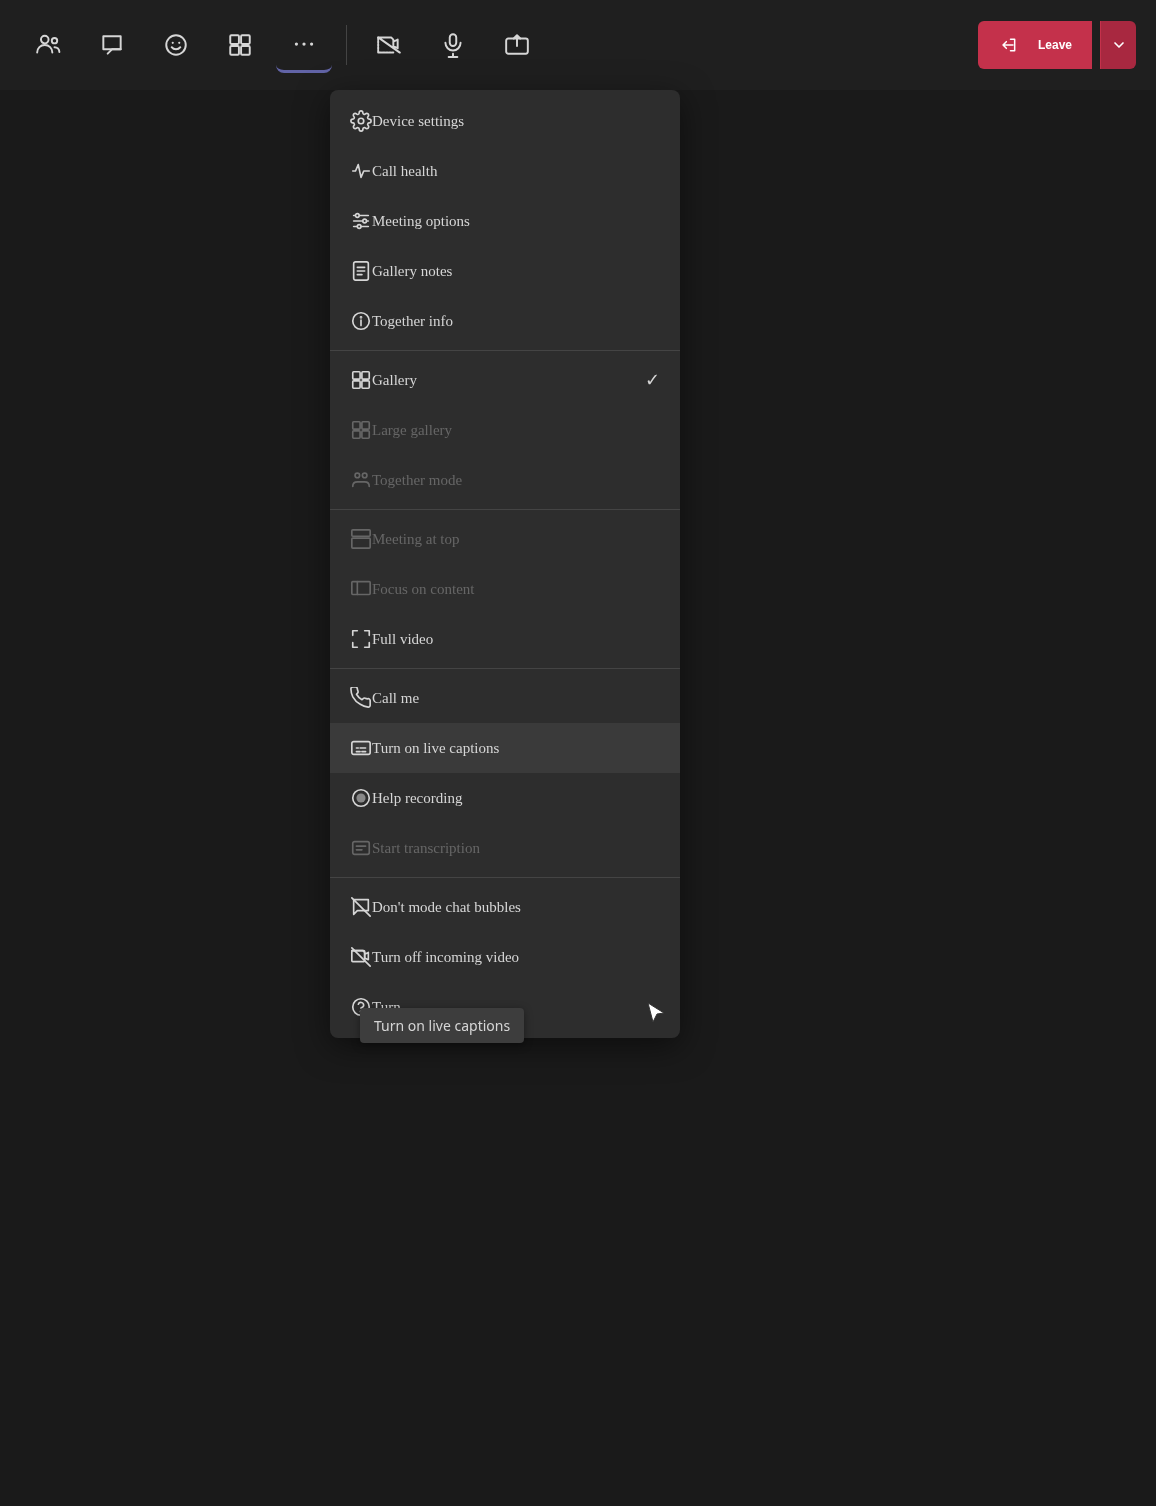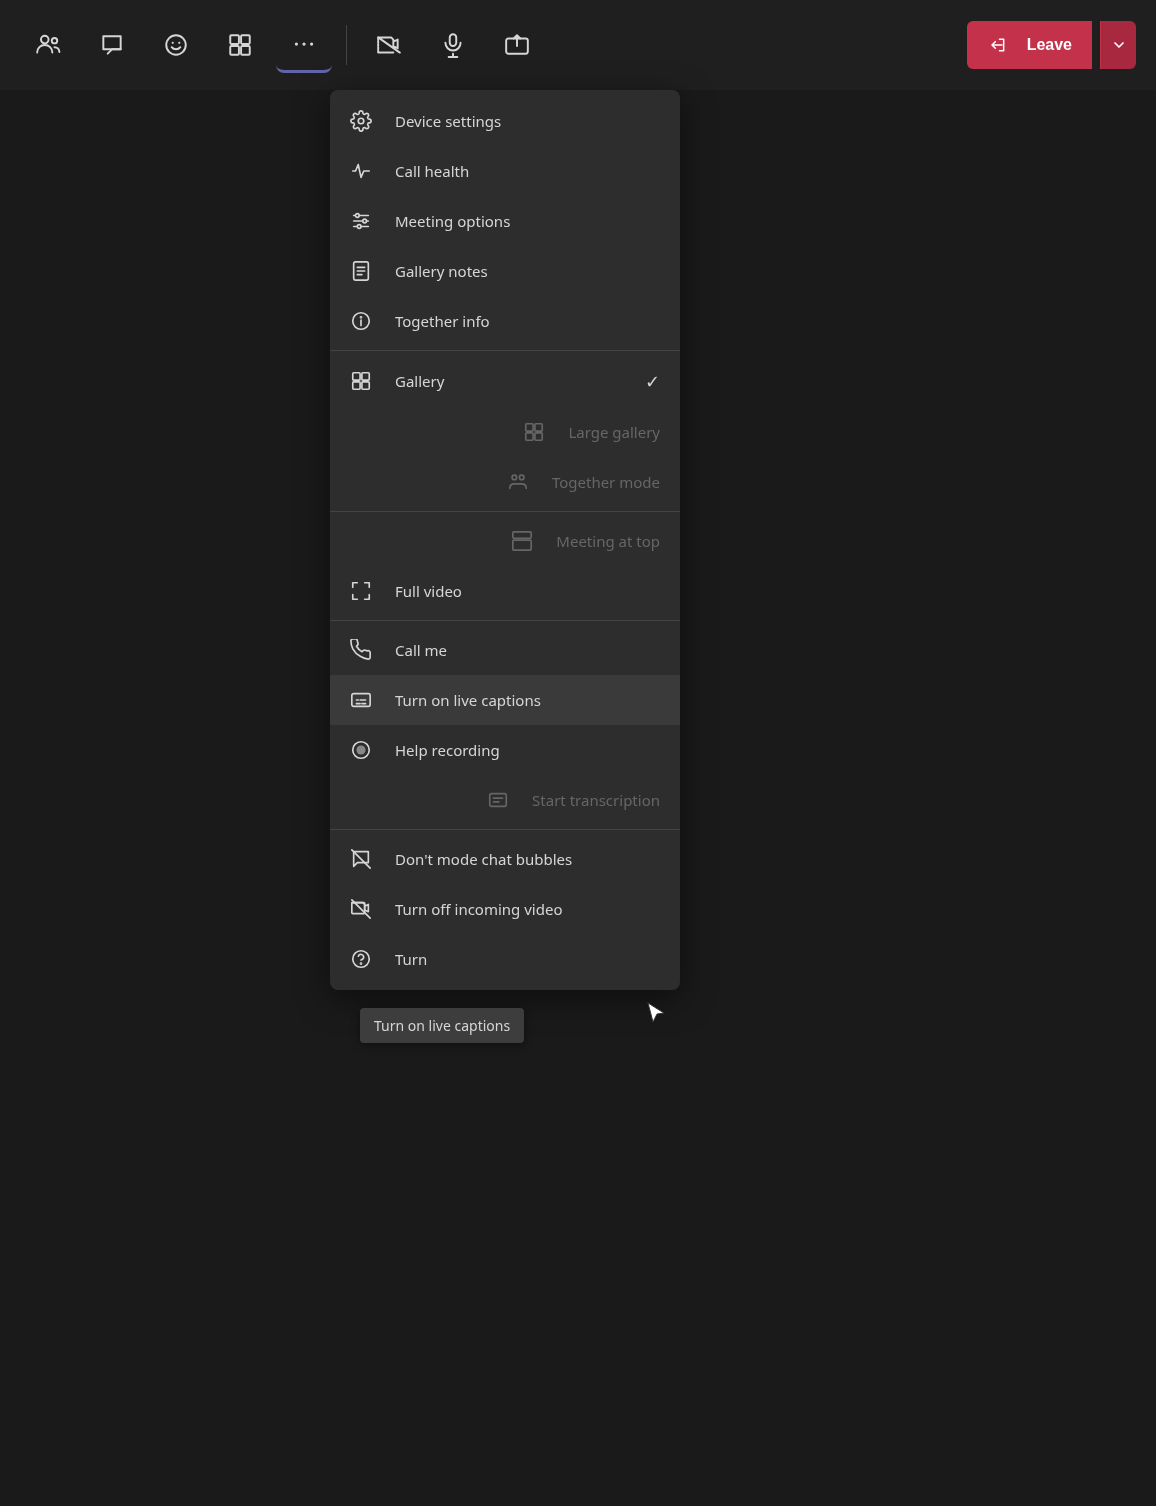--- a/index.html
+++ b/index.html
@@ -52,21 +52,21 @@
 
     .spacer { flex: 1; }
 
     .leave-btn {
       background: #c4314b;
       color: white;
       border: none;
       border-radius: 6px 0 0 6px;
       padding: 0 20px;
       height: 48px;
-      font-size: 16px;
+      font-size: 12px;
       font-weight: 600;
       cursor: pointer;
       display: flex;
       align-items: center;
       gap: 20px;
     }
 
     .leave-chevron {
       background: #a82840;
       color: white;
@@ -91,36 +91,36 @@
       background: #2d2d2d;
       border-radius: 8px;
       padding: 6px 0;
       box-shadow: 0 8px 32px rgba(0,0,0,0.5);
       z-index: 100;
     }
 
     .menu-item {
       display: flex;
       align-items: center;
-      gap: 23px;
+      gap: 0;
       padding: 14px 20px;
       color: #d6d6d6;
       cursor: pointer;
       font-size: 15px;
       position: relative;
+      font-family: Liberation Serif, serif;
     }
 
     .menu-item.highlighted {
       background: #3a3a3a;
     }
 
     .menu-item.disabled {
       color: #666;
       cursor: default;
-      justify-content: flex-end;
     }
 
     .menu-icon {
       width: 22px;
       height: 22px;
       display: flex;
       align-items: center;
       justify-content: center;
       flex-shrink: 0;
       font-size: 18px;
@@ -369,20 +369,29 @@
   <div class="menu-item disabled">
     <span class="menu-icon">
       <svg viewBox="0 0 24 24" style="stroke:#666">
           <rect x="2" y="2" width="20" height="7" rx="1"></rect>
           <rect x="2" y="11" width="20" height="11" rx="1"></rect>
         </svg>
     </span>
     <span>Meeting at top</span>
   </div>
 
+  <div class="menu-item disabled">
+    <span class="menu-icon">
+      <svg viewBox="0 0 24 24" style="stroke:#666">
+          <rect x="2" y="4" width="20" height="14" rx="1"></rect>
+          <line x1="8" y1="4" x2="8" y2="18"></line>
+        </svg>
+    </span>
+    <span>Focus on content</span>
+  </div>
 
   <div class="menu-item">
     <span class="menu-icon">
       <svg viewBox="0 0 24 24">
           <polyline points="8,3 3,3 3,8"></polyline>
           <polyline points="16,3 21,3 21,8"></polyline>
           <polyline points="8,21 3,21 3,16"></polyline>
           <polyline points="16,21 21,21 21,16"></polyline>
         </svg>
     </span>

